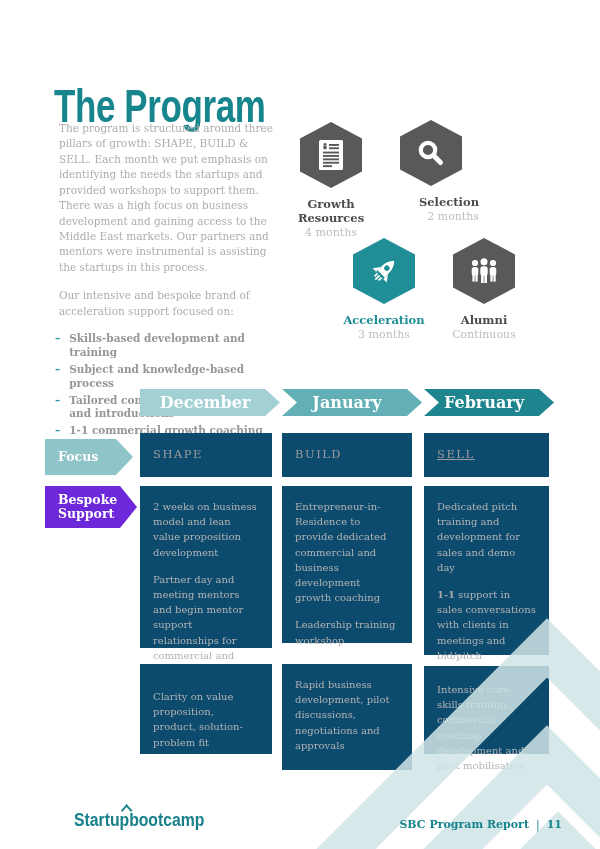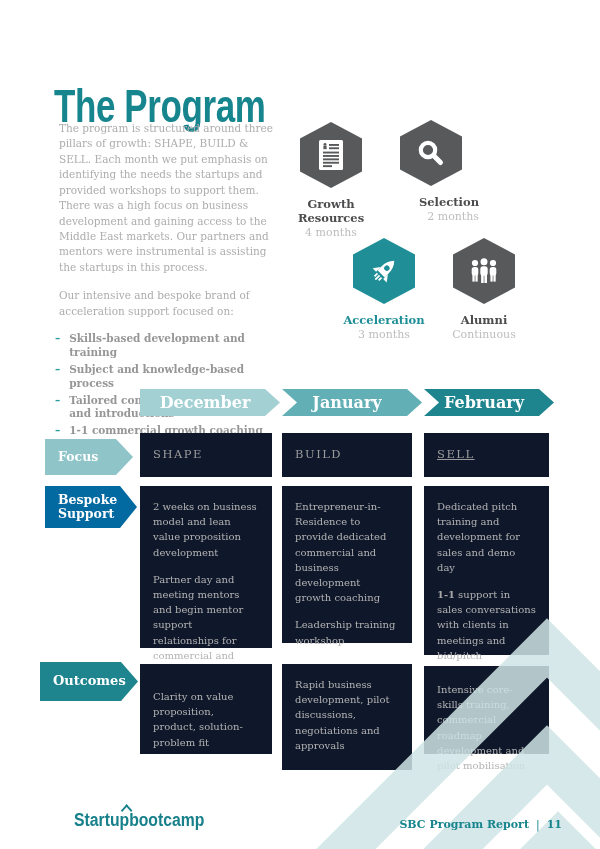--- a/index.html
+++ b/index.html
@@ -38,25 +38,25 @@
   .m1{left:282px;width:140px;background:#62afb5;
       clip-path:polygon(0 0,calc(100% - 15px) 0,100% 50%,calc(100% - 15px) 100%,0 100%,15px 50%);}
   .m2{left:424px;width:130px;background:#1e858e;
       clip-path:polygon(0 0,calc(100% - 15px) 0,100% 50%,calc(100% - 15px) 100%,0 100%,15px 50%);}
 
   
   .rowlabel{position:absolute;color:#fff;font-weight:bold;display:flex;align-items:center;
             padding-left:13px;box-sizing:border-box;line-height:1.12;
             clip-path:polygon(0 0,calc(100% - 17px) 0,100% 50%,calc(100% - 17px) 100%,0 100%);}
   .rl0{left:45px;top:439px;width:88px;height:36px;background:#8fc4c8;font-size:12.5px;}
-  .rl1{left:45px;top:486px;width:92px;height:42px;background:#0369a1;font-size:12.5px;}
+  .rl1{left:45px;top:486px;width:92px;height:42px;background:#6d28d9;font-size:12.5px;}
   .rl2{left:40px;top:662px;width:98px;height:39px;background:#1e858e;font-size:13px;}
 
   
-  .cell{position:absolute;background:#0f172a;box-sizing:border-box;color:#b3b3b3;
+  .cell{position:absolute;background:#0c4a6e;box-sizing:border-box;color:#b3b3b3;
         font-size:10px;line-height:1.52;padding:13px 13px;z-index:1;}
   .cell p{margin:0 0 12px;}
   .cell p:last-child{margin-bottom:0;}
   .cell strong{font-weight:bold;color:#a6a6a6;margin-right:3px;}
   .cell strong:empty{margin-right:0;}
   .focus-cell{display:flex;align-items:center;color:#9c9c9c;font-size:11.5px;
               letter-spacing:1.5px;font-weight:normal;}
   .c-col0{left:140px;width:132px;}
   .c-col1{left:282px;width:130px;}
   .c-col2{left:424px;width:125px;}
@@ -173,21 +173,20 @@
     <div class="name">Alumni</div>
     <div class="duration">Continuous</div>
   </div>
 
   <div class="month m0">December</div>
   <div class="month m1">January</div>
   <div class="month m2">February</div>
 
   <div class="rowlabel rl0">Focus</div>
   <div class="rowlabel rl1">Bespoke Support</div>
-  <div class="rowlabel rl2">Outcomes</div>
 
   <div class="cell focus-cell c-col0" style="top:433px;height:44px;">SHAPE</div>
   <div class="cell focus-cell c-col1" style="top:433px;height:44px;">BUILD</div>
   <div class="cell focus-cell c-col2" style="top:433px;height:44px;text-decoration:underline;">SELL</div>
 
   <div class="cell c-col0" style="top:486px;height:162px;">
     <p>2 weeks on business model and lean value proposition development</p>
     <p>Partner day and meeting mentors and begin mentor support relationships for commercial and customer validation</p>
   </div>
   <div class="cell c-col1" style="top:486px;height:157px;">

